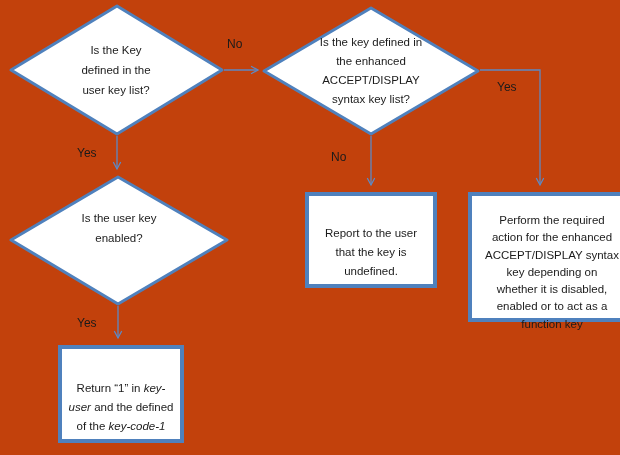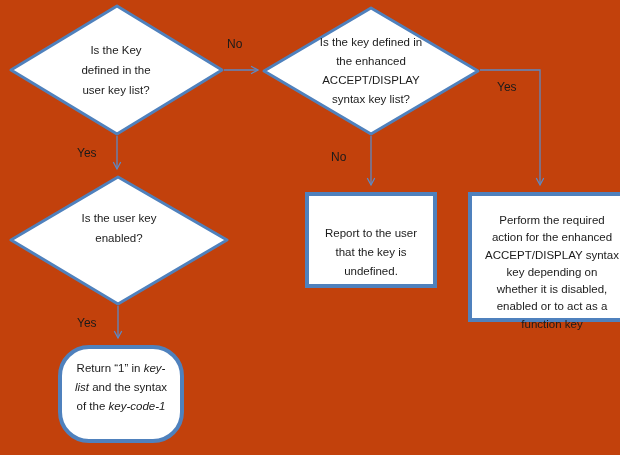--- a/index.html
+++ b/index.html
@@ -31,21 +31,21 @@
   .dt3{left:11px;top:164px;width:216px;height:128px;}
   .rect{
     position:absolute;z-index:2;box-sizing:border-box;
     background:#ffffff;border:4px solid var(--shape_border);
     display:flex;flex-direction:column;align-items:center;
     text-align:center;font-size:11.5px;
   }
   .rect .rtext{white-space:pre-line;}
   .r-report{left:305px;top:192px;width:132px;height:96px;padding-top:28px;line-height:19px;}
   .r-perform{left:468px;top:192px;width:168px;height:130px;padding-top:16px;line-height:17.3px;}
-  .r-return{left:58px;top:345px;width:126px;height:98px;padding-top:10px;line-height:19px;border-radius:31px;}
+  .r-return{left:58px;top:345px;width:126px;height:98px;padding-top:30px;line-height:19px;}
   .it{font-style:italic;}
   .edge-label{
     position:absolute;z-index:2;
     font-size:12px;line-height:14px;
   }
   .lbl-no-top{left:227px;top:37px;}
   .lbl-yes-right{left:497px;top:80px;}
   .lbl-yes-mid{left:77px;top:146px;}
   .lbl-no-mid{left:331px;top:150px;}
   .lbl-yes-bottom{left:77px;top:316px;}
@@ -94,21 +94,21 @@
 action for the enhanced
 ACCEPT/DISPLAY syntax
 key depending on
 whether it is disabled,
 enabled or to act as a
 function key</div>
   </div>
 
   <div class="rect r-return">
     <div class="line"><span>Return “1” in </span><span class="it">key-</span></div>
-    <div class="line"><span class="it">list</span><span> and the syntax</span></div>
+    <div class="line"><span class="it">user</span><span> and the defined</span></div>
     <div class="line"><span>of the </span><span class="it">key-code-1</span></div>
   </div>
 
   <div class="edge-label lbl-no-top">No</div>
   <div class="edge-label lbl-yes-right">Yes</div>
   <div class="edge-label lbl-yes-mid">Yes</div>
   <div class="edge-label lbl-no-mid">No</div>
   <div class="edge-label lbl-yes-bottom">Yes</div>
 
 </div>

